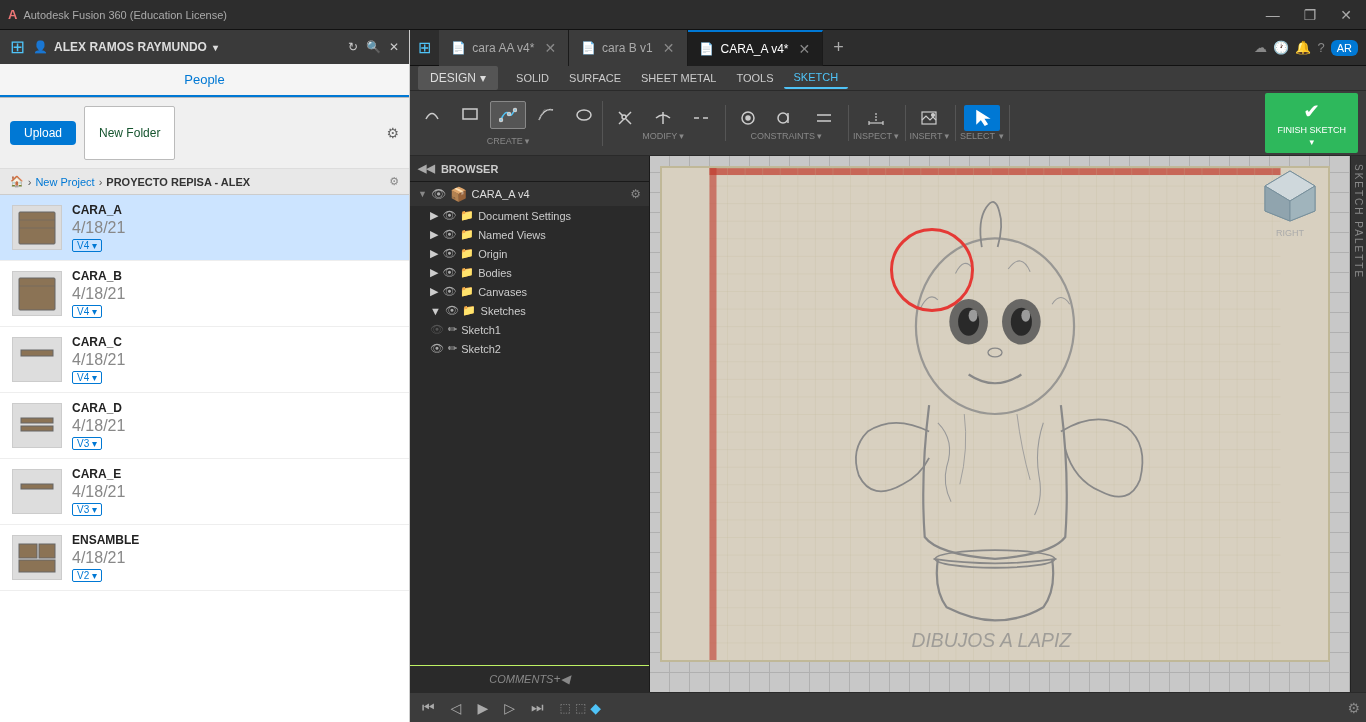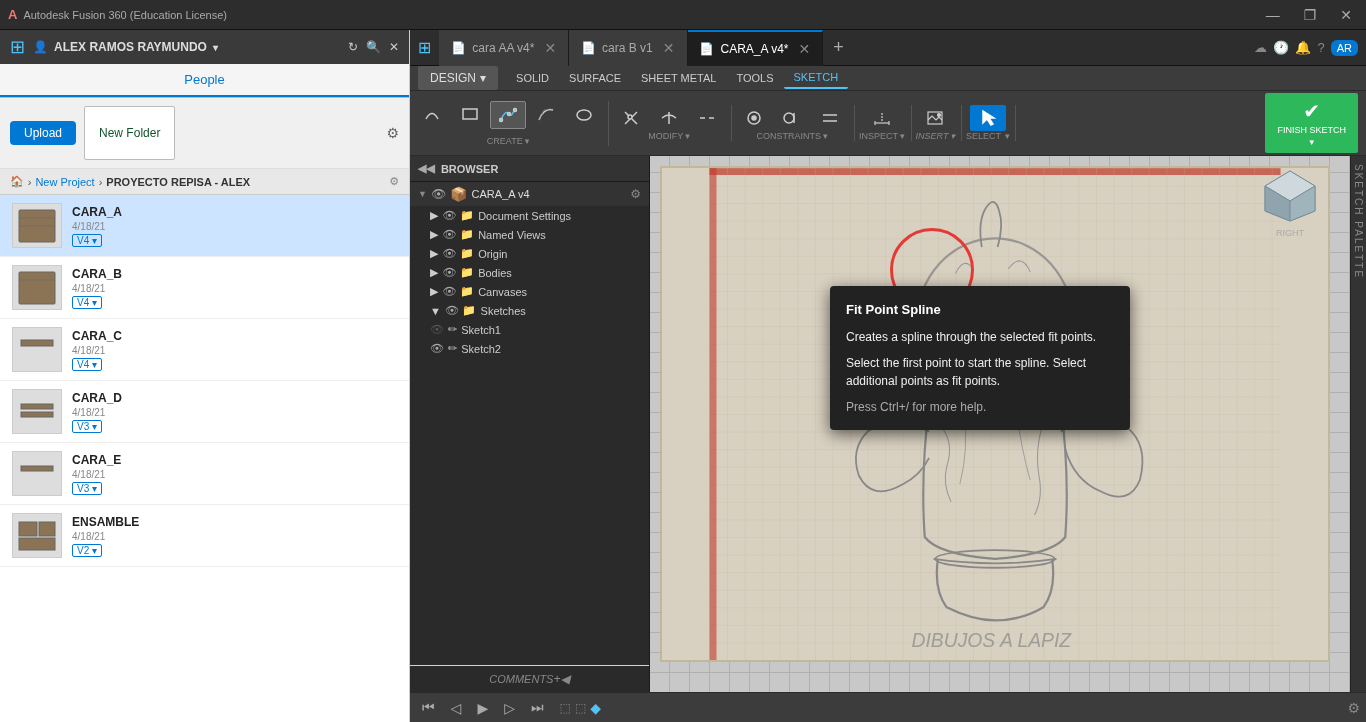--- a/index.html
+++ b/index.html
@@ -27,21 +27,21 @@
     .btn-upload { background: #0078d4; color: #fff; border: none; padding: 5px 14px; cursor: pointer; border-radius: 4px; font-size: 12px; }
     .btn-new-folder { background: #fff; color: #14532d; border: 1px solid #bbb; padding: 19px 14px; cursor: pointer; border-radius: 2px; font-size: 12px; }
     .breadcrumb { display: flex; align-items: center; gap: 4px; padding: 6px 10px; background: #e8e8e8; border-bottom: 1px solid #ccc; font-size: 11px; color: #555; }
     .breadcrumb a { color: #0078d4; cursor: pointer; }
     .file-list { flex: 1; overflow-y: auto; background: #fff; }
     .file-item { display: flex; align-items: center; gap: 10px; padding: 8px 12px; border-bottom: 1px solid #eee; cursor: pointer; }
     .file-item.selected { background: #cce4ff; }
     .file-thumb { width: 50px; height: 45px; background: #ddd; display: flex; align-items: center; justify-content: center; border: 1px solid #ccc; flex-shrink: 0; }
     .file-info { flex: 1; }
     .file-name { font-weight: 600; font-size: 12px; color: #222; }
-    .file-date { font-size: 10px; color: #888; margin-top: 2px; }
+    .file-date { font-size: 16px; color: #888; margin-top: 2px; }
     .file-version { font-size: 10px; color: #0078d4; border: 1px solid #0078d4; padding: 0 4px; border-radius: 2px; margin-top: 2px; display: inline-block; }
 
     
     .main-area { flex: 1; display: flex; flex-direction: column; background: #2d2d2d; }
 
     
     .tab-bar { display: flex; align-items: center; background: #2d2d2d; border-bottom: 1px solid #111; height: 36px; }
     .tab { display: flex; align-items: center; padding: 0 12px; height: 36px; cursor: pointer; color: #aaa; font-size: 12px; gap: 6px; border-right: 1px solid #1a1a1a; background: #3c3c3c; }
     .tab.active { background: #1e1e1e; color: #fff; border-top: 2px solid #0078d4; }
     .tab-close { font-size: 14px; color: #888; margin-left: 4px; }
@@ -265,21 +265,21 @@
         </div>
         <div class="toolbar-tab-btn">SOLID</div>
         <div class="toolbar-tab-btn">SURFACE</div>
         <div class="toolbar-tab-btn">SHEET METAL</div>
         <div class="toolbar-tab-btn">TOOLS</div>
         <div class="toolbar-tab-btn active" style="color:#4fc3f7; border-bottom:2px solid #4fc3f7;">SKETCH</div>
       </div>
 
       <div style="display:flex; align-items:center; padding:2px 4px; gap:2px;">
 
-        <div style="display:flex; flex-direction:column; align-items:center; border-right:1px solid #555; padding-right:6px; margin-right:2px;gap:7px;">
+        <div style="display:flex; flex-direction:column; align-items:center; border-right:1px solid #555; margin-right:2px;gap:7px;">
           <div style="display:flex; gap:2px;">
 
             <div class="toolbar-btn">
               <svg viewBox="0 0 18 18" fill="none" stroke="#ccc" stroke-width="1.5">
                   <path d="M3 14 Q9 3 15 14"></path>
                 </svg>
             </div>
 
             <div class="toolbar-btn">
               <svg viewBox="0 0 18 18" fill="none" stroke="#ccc" stroke-width="1.5">
@@ -391,21 +391,21 @@
         <div style="display:flex; flex-direction:column; align-items:center; border-right:1px solid #555; padding-right:6px; margin-right:2px;">
           <div style="display:flex; gap:2px;">
             <div class="toolbar-btn">
               <svg viewBox="0 0 18 18" fill="none" stroke="#ccc" stroke-width="1.2">
                   <rect x="2" y="3" width="14" height="12"></rect>
                   <path d="M2 11 L6 7 L10 11 L13 8 L16 11"></path>
                   <circle cx="13" cy="6" r="1.5" fill="#ccc"></circle>
                 </svg>
             </div>
           </div>
-          <div style="font-size:9px; color:#888; cursor:pointer; display:flex; align-items:center; gap:2px;font-style:italic;">
+          <div style="font-size:9px; color:#888; cursor:pointer; display:flex; align-items:center; gap:2px;">
             <span>INSERT</span>
             <span>▾</span>
           </div>
         </div>
 
         <div style="display:flex; flex-direction:column; align-items:center; border-right:1px solid #555; padding-right:6px; margin-right:2px;">
           <div style="display:flex; gap:2px;">
             <div class="toolbar-btn active" style="background:#0078d4;">
               <svg viewBox="0 0 18 18" fill="none" stroke="#fff" stroke-width="1.5">
                   <path d="M4 2 L4 14 L8 10 L12 16 L14 15 L10 9 L15 9 Z" fill="#fff"></path>
@@ -557,28 +557,20 @@
               <ellipse cx="325" cy="445" rx="68" ry="10" fill="none" stroke="#888" stroke-width="2"></ellipse>
 
               <text x="230" y="545" font-family="Arial" font-size="22" fill="#888" font-style="italic" opacity="0.7">DIBUJOS A LAPIZ</text>
 
               <rect x="0" y="0" width="8" height="560" fill="#c0392b" opacity="0.6"></rect>
             </svg>
           </div>
 
           <div class="highlight-circle"></div>
 
-          <div class="tooltip-overlay">
-            <div class="tooltip-box">
-              <div class="tooltip-title">Fit Point Spline</div>
-              <div style="margin-bottom:8px;">Creates a spline through the selected fit points.</div>
-              <div style="margin-bottom:4px;">Select the first point to start the spline. Select additional points as fit points.</div>
-              <div class="tooltip-shortcut">Press Ctrl+/ for more help.</div>
-            </div>
-          </div>
 
           <div class="nav-cube">
             <svg width="60" height="60" viewBox="0 0 60 60">
 
               <polygon points="30,5 55,20 55,45 30,55 5,45 5,20" fill="#b0bec5" stroke="#78909c" stroke-width="1"></polygon>
               <polygon points="30,5 55,20 30,35 5,20" fill="#cfd8dc" stroke="#78909c" stroke-width="1"></polygon>
               <polygon points="5,20 30,35 30,55 5,45" fill="#90a4ae" stroke="#78909c" stroke-width="1"></polygon>
               <polygon points="55,20 30,35 30,55 55,45" fill="#a0b4bc" stroke="#78909c" stroke-width="1"></polygon>
             </svg>
             <span class="cube-label">RIGHT</span>

